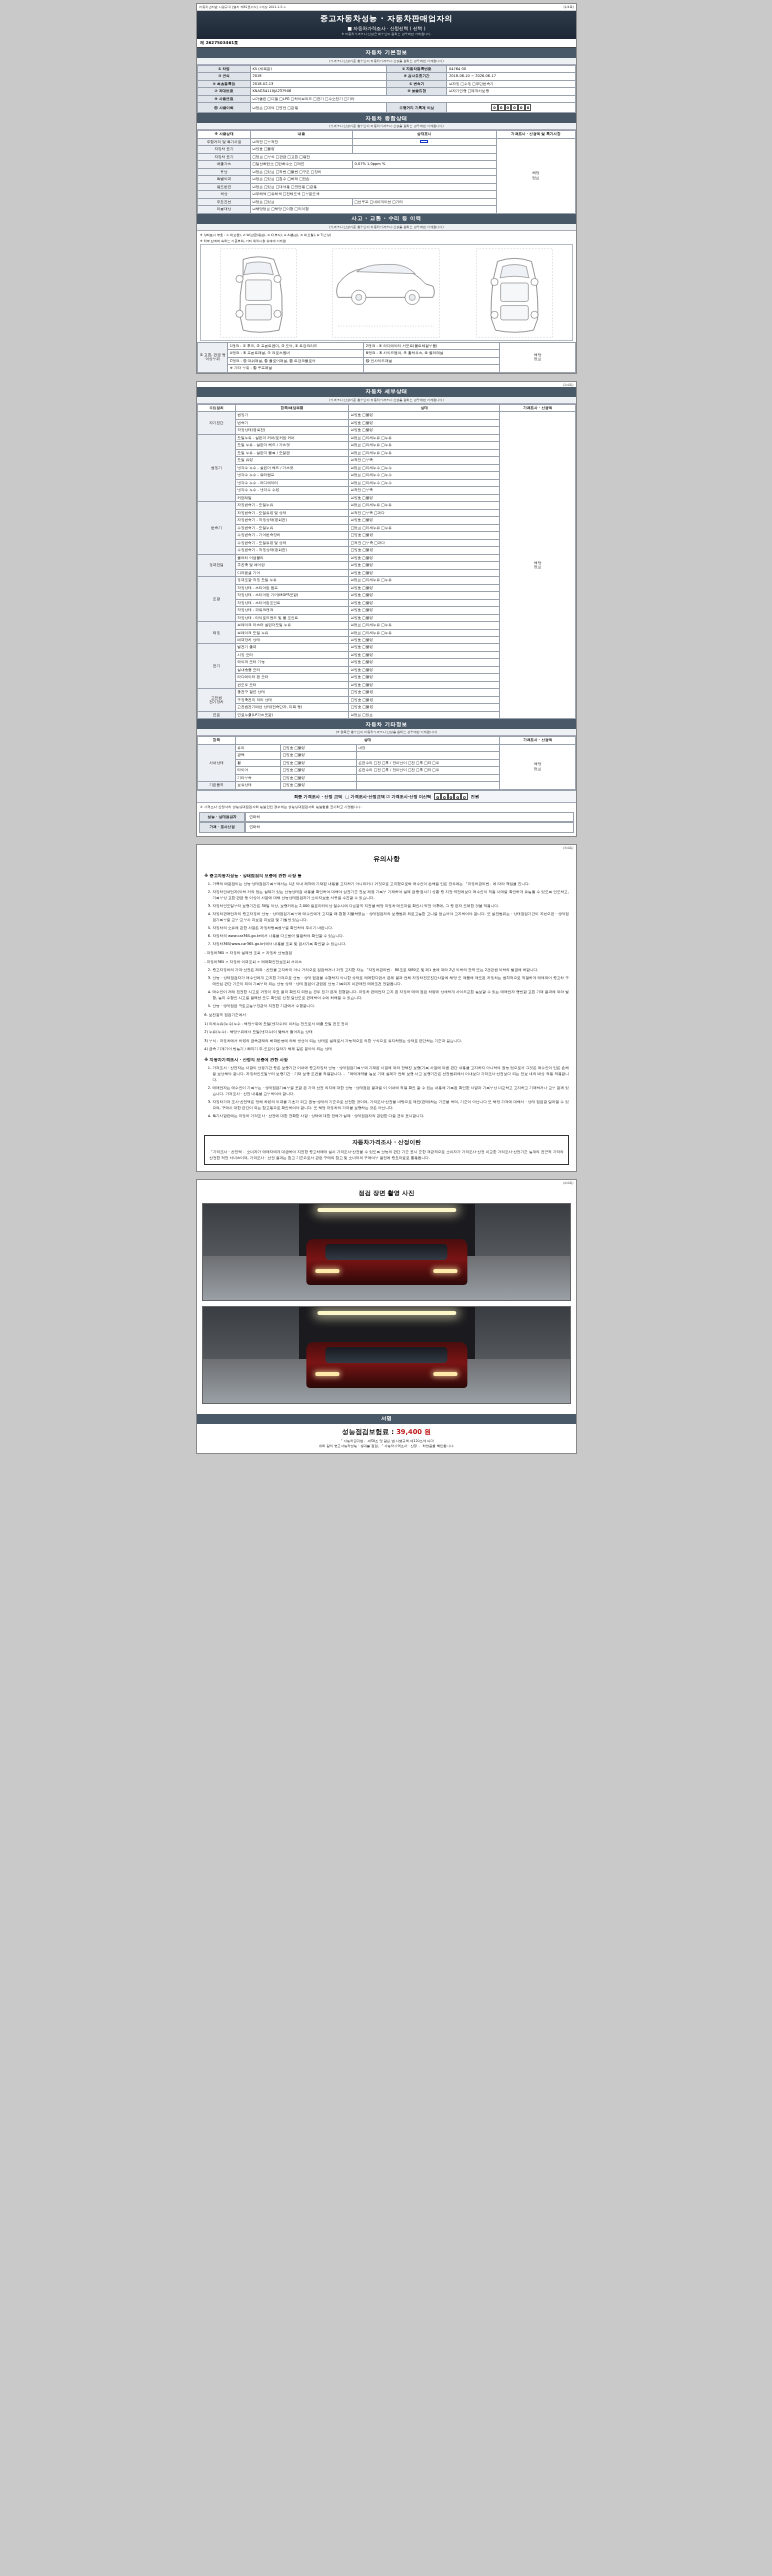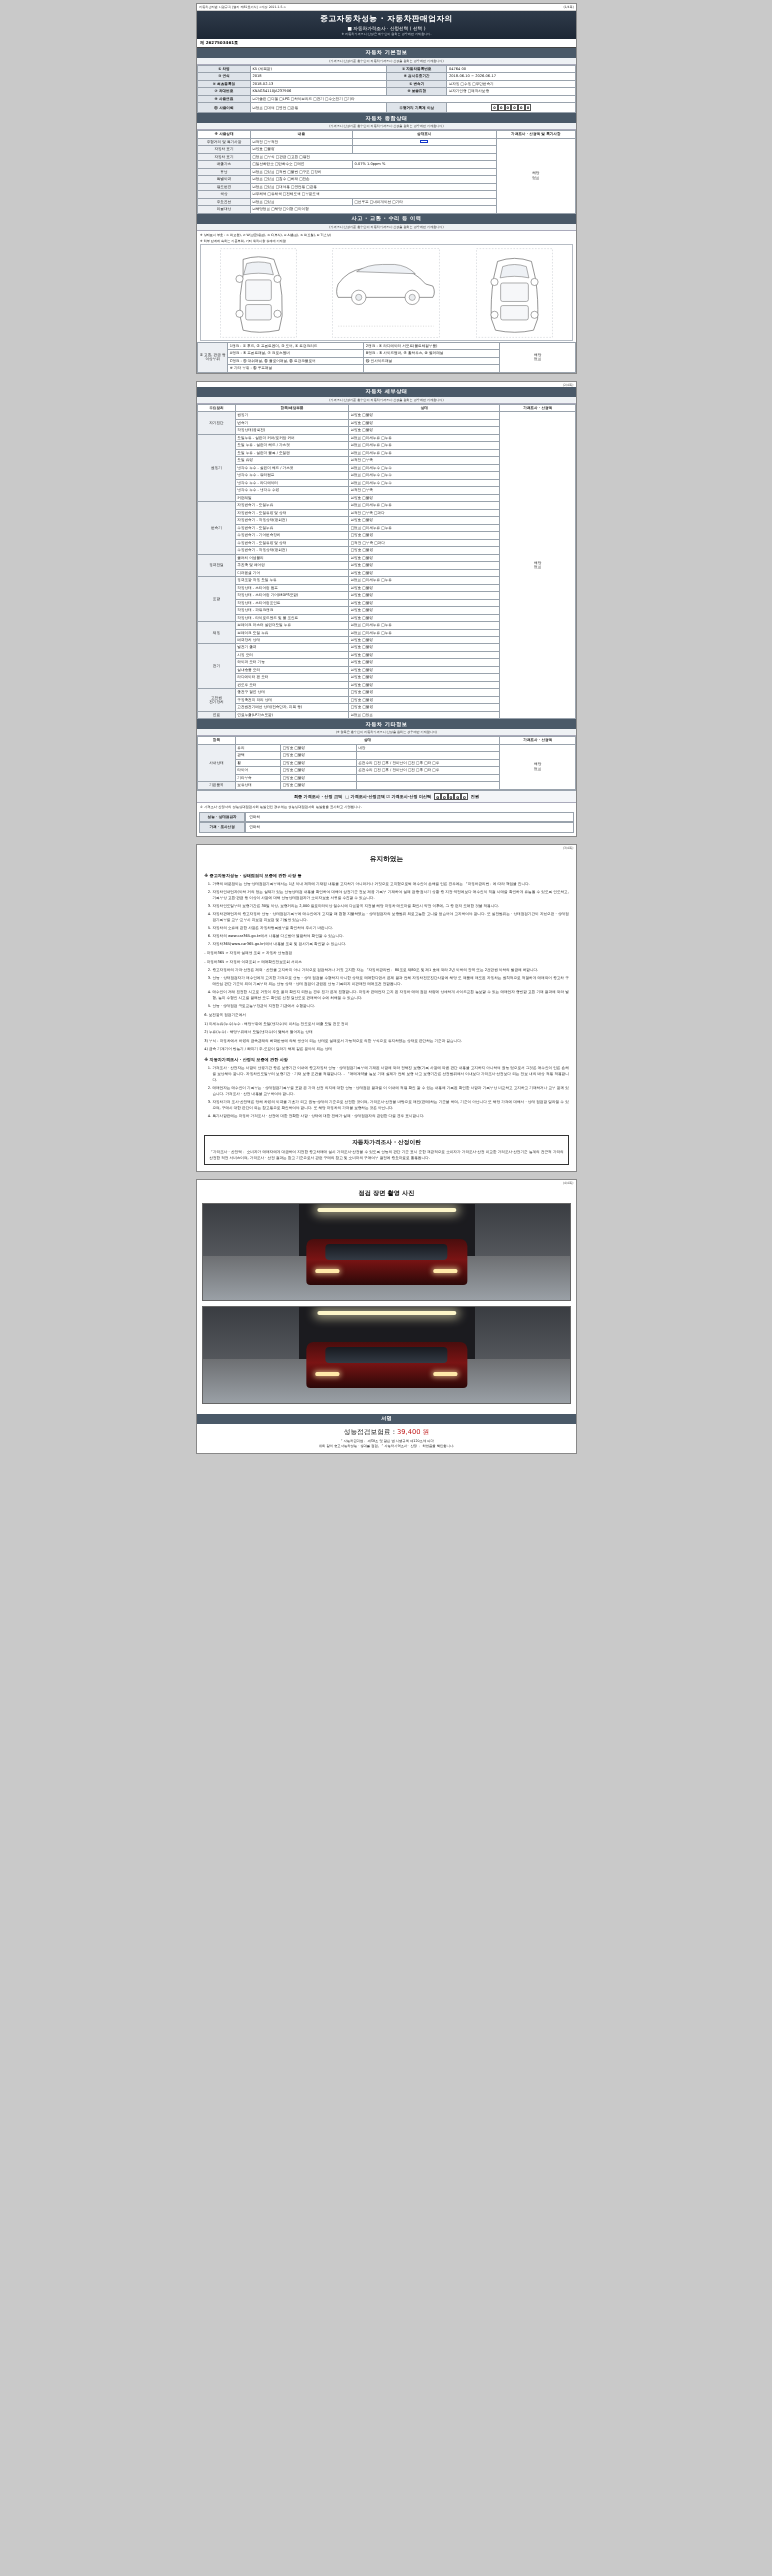--- a/index.html
+++ b/index.html
@@ -154,21 +154,21 @@
   }
   .guarantee .gt {
     text-align: center; font-size: 5.7px; font-weight: bold; margin-bottom: 2.6px;
   }
   .guarantee .gb { font-size: 3.6px; line-height: 1.6; text-align: justify; }
   .sign-bar {
     background: #4a5968; color: #fff; text-align: center;
     font-size: 5.2px; font-weight: bold; padding: 1.5px 0;
   }
   .fee {
-    text-align: center; font-size: 6.7px; font-weight: normal;
+    text-align: center; font-size: 6.7px; font-weight: bold;
     padding: 4.1px 0 2.1px 0;
   }
   .fee .amt { color: #c01818; }
   .footnote { font-size: 3.3px; text-align: center; padding: 0 5.2px 4.1px 5.2px; line-height: 1.6; }
   .pagetag { position: absolute; top: 1px; right: 2.6px; font-size: 3.1px; color: #555; }
   .tot-note { font-size: 3.3px; padding: 2.1px 3.1px; line-height: 1.5; border-top: 0.5px solid #aab; }
   .flex-note { display: flex; font-size: 3.6px; }
   .flex-note .k { background: #dfe4ea; padding: 2.1px; width: 46px; text-align: center; font-weight: bold; border: 0.5px solid #9aa3ad; }
   .flex-note .v { padding: 2.1px 3.1px; border: 0.5px solid #9aa3ad; flex: 1; }
   .sum-strip {
@@ -669,21 +669,21 @@
       <div class="flex-note">
         <div class="k">가격 · 조사산정</div>
         <div class="v">연락처</div>
       </div>
     </div>
   </div>
 
   <div class="sheet">
     <div class="pagetag">(3/4쪽)</div>
     <div style="height:7.2px"></div>
-    <div style="text-align:center;font-size:6.7px;font-weight:bold;padding:3.1px 0 1px 0">유지하였는</div>
+    <div style="text-align:center;font-size:6.7px;font-weight:bold;padding:3.1px 0 1px 0">유의사항</div>
 
     <div class="notice">
       <h4>※ 중고자동차성능 · 상태점검의 보증에 관한 사항 등</h4>
       <ol>
         <li>가족의 배분점이는 성능·상태점검기록부에서는 1년 이내 제작에 기재된 내용을 고지하기 아니라거나 거짓으로 고지했으로써 매수인이 손해를 입은 경우에는 「자동차관리법」에 따라 책임을 집니다.</li>
         <li>자동차인내업자(이하 거의 없는 실제가 있는 성능상태검 내용을 확인하여 대해야 삼정기준 정보 제공 기록부 기재하여 실제 검증·점사기 상황 중 지정·약정에보다 매수인이 직결 시매를 확인하게 유통될 수 있도록 인도하고, 기록부상 교환·판금 등 이상이 사항에 대해 성능상태점검자가 소비자보호 서류를 수집할 수 있습니다.</li>
         <li>자동차인도일부터 보증기간은 30일 이상, 보증거리는 2,000 킬로미터이상 일수시에 다음항목 지정을 해당 자동차 매도자를 확인시 약정 이후에, 그 중 먼저 도래한 것을 적용니다.</li>
         <li>자동차판매업자의 중고자동차 성능 · 상태점검기록부에 매수인에게 고지할 때 현행 지불하였는 · 상태점검자의 보증범위 외로고통한 고니를 얻습어야 고지하여야 합니다. 또 실정범위는 · 상태점검기간이 지났으면 · 상태점검기록부를 교부·교부시 피보험 피보험 및 기발생 있습니다.</li>
         <li>자동차의 소유에 관한 사항은 자동차등록원부를 확인하여 주시기 바랍니다.</li>
         <li>자동차의 www.car365.go.kr에서 나용을 다운받아 열람하여 확인할 수 있습니다.</li>

